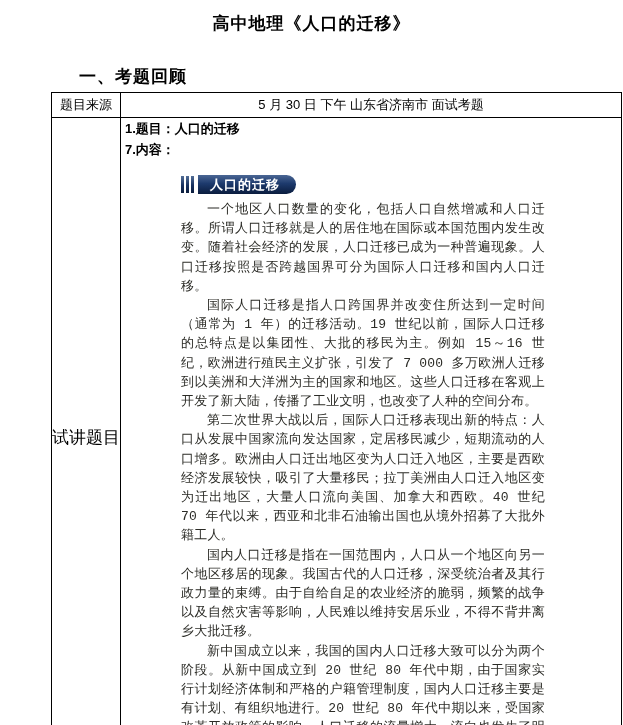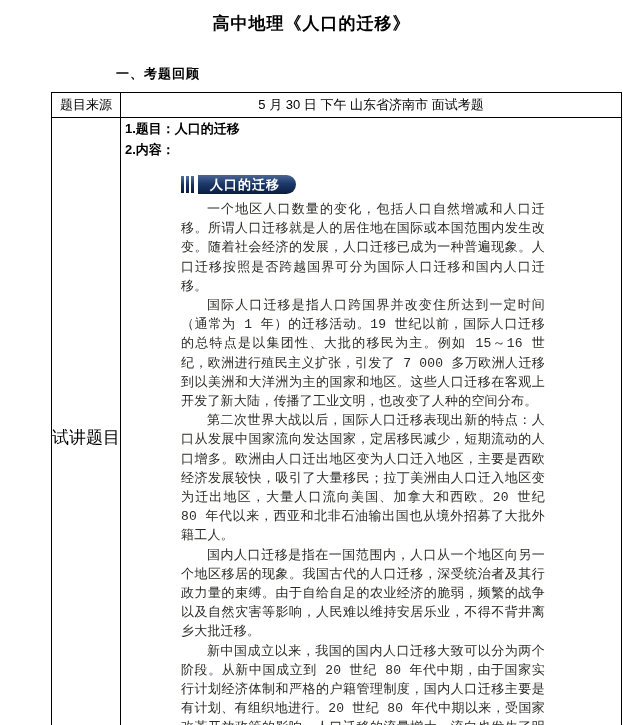--- a/index.html
+++ b/index.html
@@ -26,25 +26,25 @@
     font-family: "Liberation Sans", "DejaVu Sans", sans-serif;
     font-size: 17px;
     font-weight: bold;
     letter-spacing: 1px;
     margin: 0;
     padding-top: 12px;
     color: #000;
   }
   .section-heading {
     font-family: "Liberation Sans", "DejaVu Sans", sans-serif;
-    font-size: 13px;
+    font-size: 17px;
     font-weight: bold;
     margin: 0;
     padding-top: 30px;
-    padding-left: 116px;
+    padding-left: 79px;
     letter-spacing: 1px;
   }
   .exam-table {
     position: absolute;
     left: 51px;
     top: 92px;
     width: 571px;
     border-collapse: collapse;
     table-layout: fixed;
   }
@@ -156,36 +156,36 @@
     <tbody>
       <tr>
         <td class="col-label hdr-label">题目来源</td>
         <td class="hdr-value">5 月 30 日  下午  山东省济南市  面试考题</td>
       </tr>
       <tr>
         <td class="col-label body-label">试讲题目</td>
         <td class="content-cell">
 
           <div class="q-line">1.题目：人口的迁移</div>
-          <div class="q-line">2.内容：</div>
+          <div class="q-line">7.内容：</div>
 
           <div class="scan">
 
             <div class="banner-row">
               <span class="banner-bars">
                 <i></i>
                   <i></i>
                   <i></i>
               </span>
               <span class="banner-pill">人口的迁移</span>
             </div>
 
             <p class="scan-p">一个地区人口数量的变化，包括人口自然增减和人口迁移。所谓人口迁移就是人的居住地在国际或本国范围内发生改变。随着社会经济的发展，人口迁移已成为一种普遍现象。人口迁移按照是否跨越国界可分为国际人口迁移和国内人口迁移。</p>
             <p class="scan-p">国际人口迁移是指人口跨国界并改变住所达到一定时间（通常为 1 年）的迁移活动。19 世纪以前，国际人口迁移的总特点是以集团性、大批的移民为主。例如 15～16 世纪，欧洲进行殖民主义扩张，引发了 7 000 多万欧洲人迁移到以美洲和大洋洲为主的国家和地区。这些人口迁移在客观上开发了新大陆，传播了工业文明，也改变了人种的空间分布。</p>
-            <p class="scan-p">第二次世界大战以后，国际人口迁移表现出新的特点：人口从发展中国家流向发达国家，定居移民减少，短期流动的人口增多。欧洲由人口迁出地区变为人口迁入地区，主要是西欧经济发展较快，吸引了大量移民；拉丁美洲由人口迁入地区变为迁出地区，大量人口流向美国、加拿大和西欧。20 世纪 80 年代以来，西亚和北非石油输出国也从境外招募了大批外籍工人。</p>
+            <p class="scan-p">第二次世界大战以后，国际人口迁移表现出新的特点：人口从发展中国家流向发达国家，定居移民减少，短期流动的人口增多。欧洲由人口迁出地区变为人口迁入地区，主要是西欧经济发展较快，吸引了大量移民；拉丁美洲由人口迁入地区变为迁出地区，大量人口流向美国、加拿大和西欧。40 世纪 70 年代以来，西亚和北非石油输出国也从境外招募了大批外籍工人。</p>
             <p class="scan-p">国内人口迁移是指在一国范围内，人口从一个地区向另一个地区移居的现象。我国古代的人口迁移，深受统治者及其行政力量的束缚。由于自给自足的农业经济的脆弱，频繁的战争以及自然灾害等影响，人民难以维持安居乐业，不得不背井离乡大批迁移。</p>
             <p class="scan-p">新中国成立以来，我国的国内人口迁移大致可以分为两个阶段。从新中国成立到 20 世纪 80 年代中期，由于国家实行计划经济体制和严格的户籍管理制度，国内人口迁移主要是有计划、有组织地进行。20 世纪 80 年代中期以来，受国家改革开放政策的影响，人口迁移的流量增大，流向也发生了明显的变化。</p>
 
           </div>
 
         </td>
       </tr>
     </tbody>
   </table>
 

